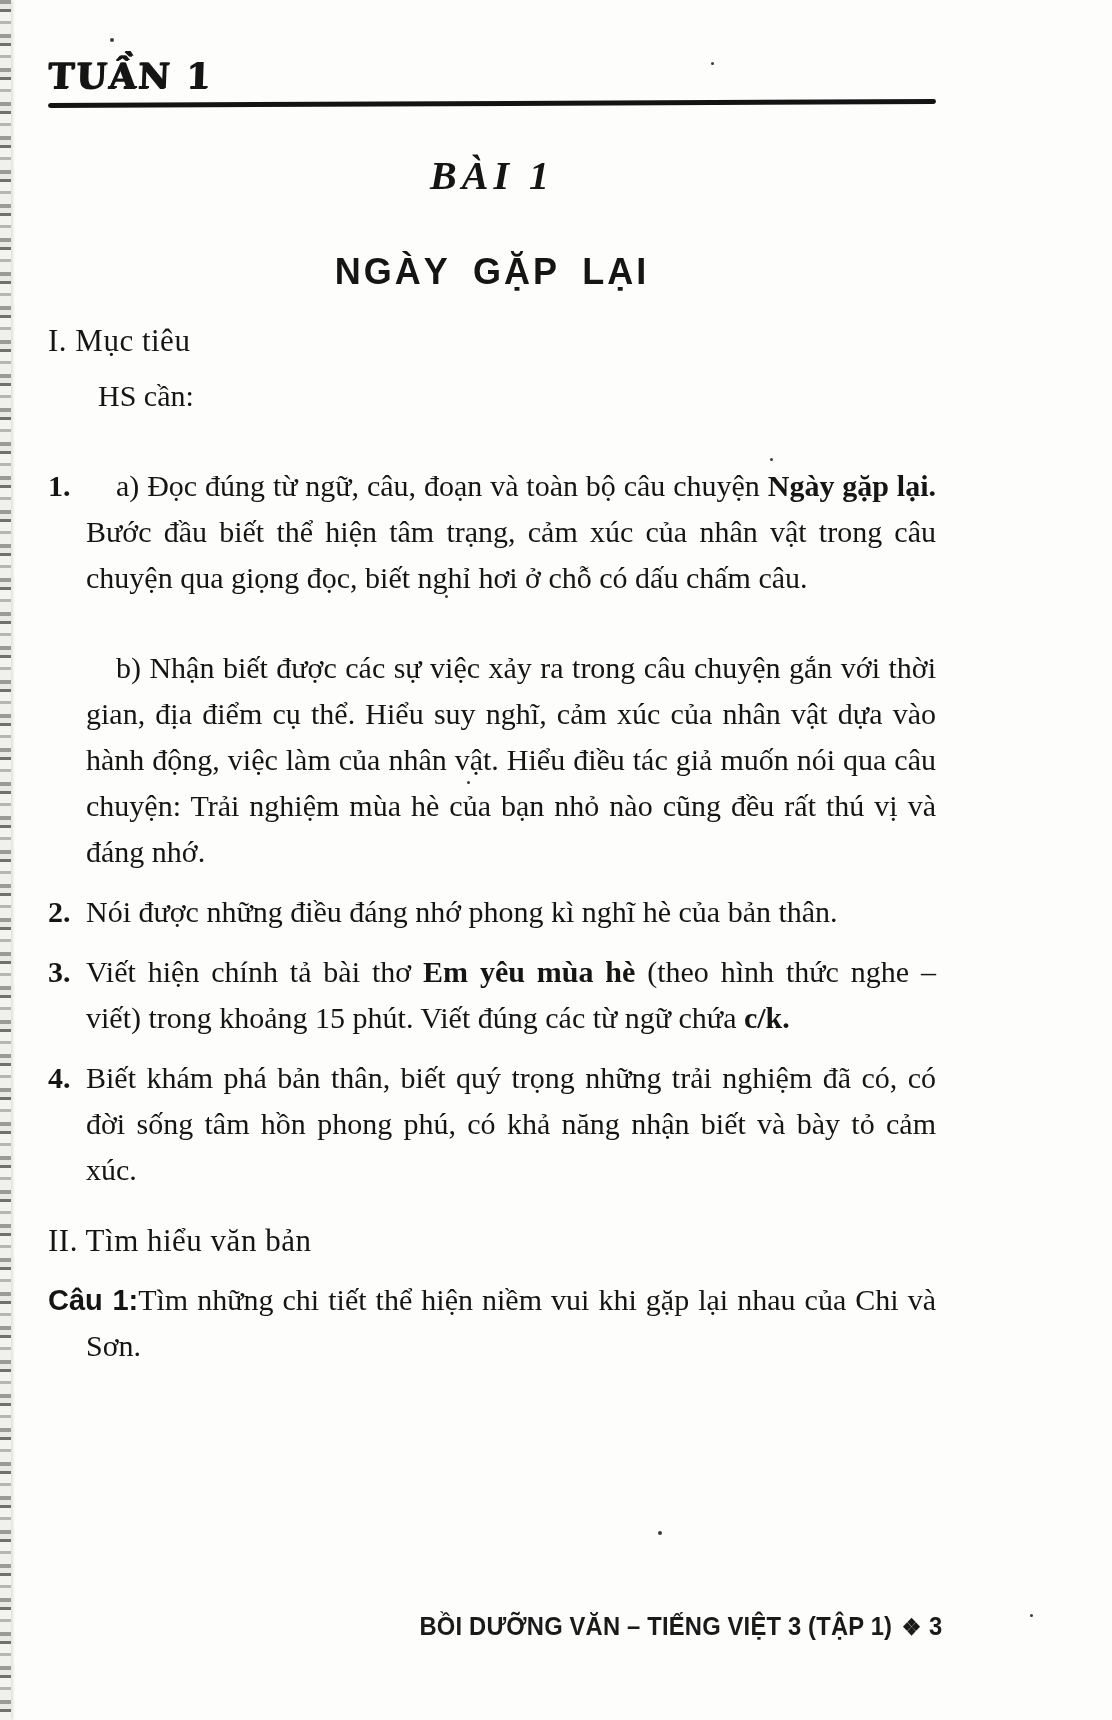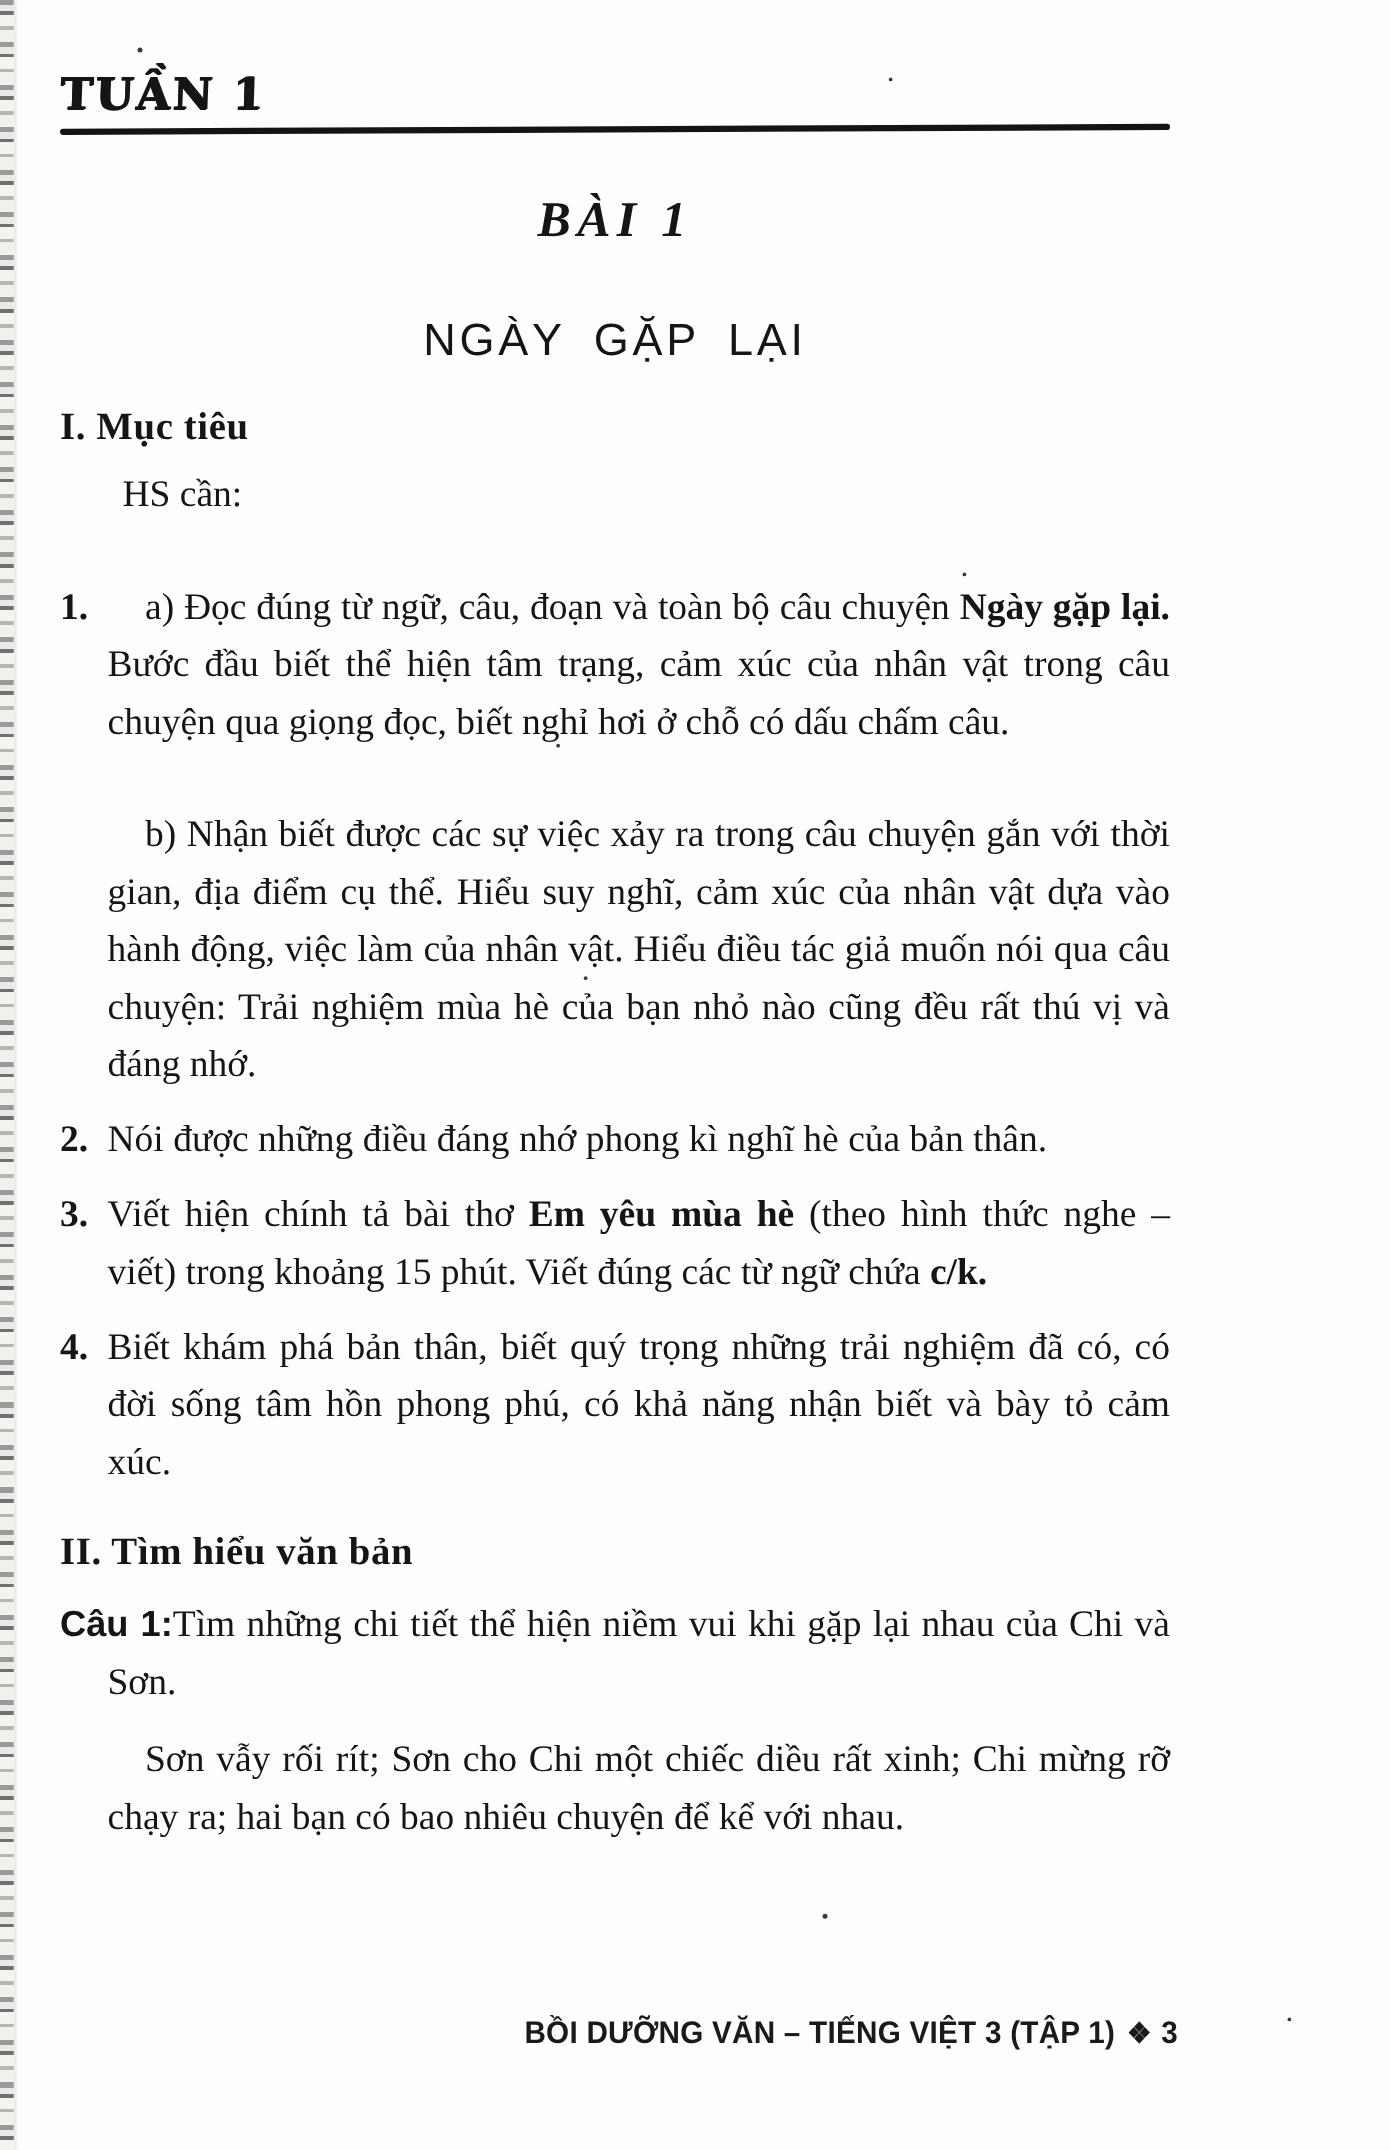--- a/index.html
+++ b/index.html
@@ -27,23 +27,23 @@
   }
   .rule { height:5px; background:#141414; border-radius:3px; margin-top:5px; transform:rotate(-0.25deg); }
 
   .lesson-title {
     margin:46px 0 0; text-align:center;
     font-size:40px; font-weight:bold; letter-spacing:5px;font-style:italic;
   }
   .story-title {
     margin:52px 0 0; text-align:center;
     font-family:"Liberation Sans", sans-serif;
-    font-size:36px; font-weight:normal; letter-spacing:3px; word-spacing:10px;
+    font-size:36px; font-weight:bold; letter-spacing:3px; word-spacing:10px;
   }
-  .sec-heading { margin:30px 0 0; font-size:31px; font-weight:bold; letter-spacing:.5px; }
+  .sec-heading { margin:30px 0 0; font-size:31px; font-weight:normal; letter-spacing:.5px; }
 
   .bodytext { font-size:30px; line-height:46px; }
   .intro { margin:14px 0 0 50px; }
 
   .obj { position:relative; padding-left:38px; margin-top:14px; text-align:justify; }
   .obj .num { position:absolute; left:0; top:0; font-weight:bold; }
   .fi { text-indent:30px;margin-top:44px; }
   .obj b, .answer b { font-weight:bold; }
 
   .question { margin-top:18px; padding-left:38px; text-indent:-38px; text-align:justify; }
@@ -105,21 +105,20 @@
     <span class="num">4.</span>
     <div class="txt"><span>Biết khám phá bản thân, biết quý trọng những trải nghiệm đã có, có đời sống tâm hồn phong phú, có khả năng nhận biết và bày tỏ cảm xúc.</span></div>
   </div>
 
   <div class="sec-heading">II. Tìm hiểu văn bản</div>
 
   <div class="bodytext question">
     <span class="qlabel">Câu 1:</span><span>Tìm những chi tiết thể hiện niềm vui khi gặp lại nhau của Chi và Sơn.</span>
   </div>
 
-  <div class="bodytext answer">Sơn vẫy rối rít; Sơn cho Chi một chiếc diều rất xinh; Chi mừng rỡ chạy ra; hai bạn có bao nhiêu chuyện để kể với nhau.</div>
 
 </div>
 
 <div class="footer">
   <span>BỒI DƯỠNG VĂN – TIẾNG VIỆT 3 (TẬP 1)</span><span class="diamond">❖</span><span>3</span>
 </div>
 
 <div class="speck" style="left:110px;top:38px;width:4px;height:4px;"></div>
 <div class="speck" style="left:711px;top:62px;width:3px;height:3px;"></div>
 <div class="speck" style="left:770px;top:458px;width:3px;height:3px;"></div>

